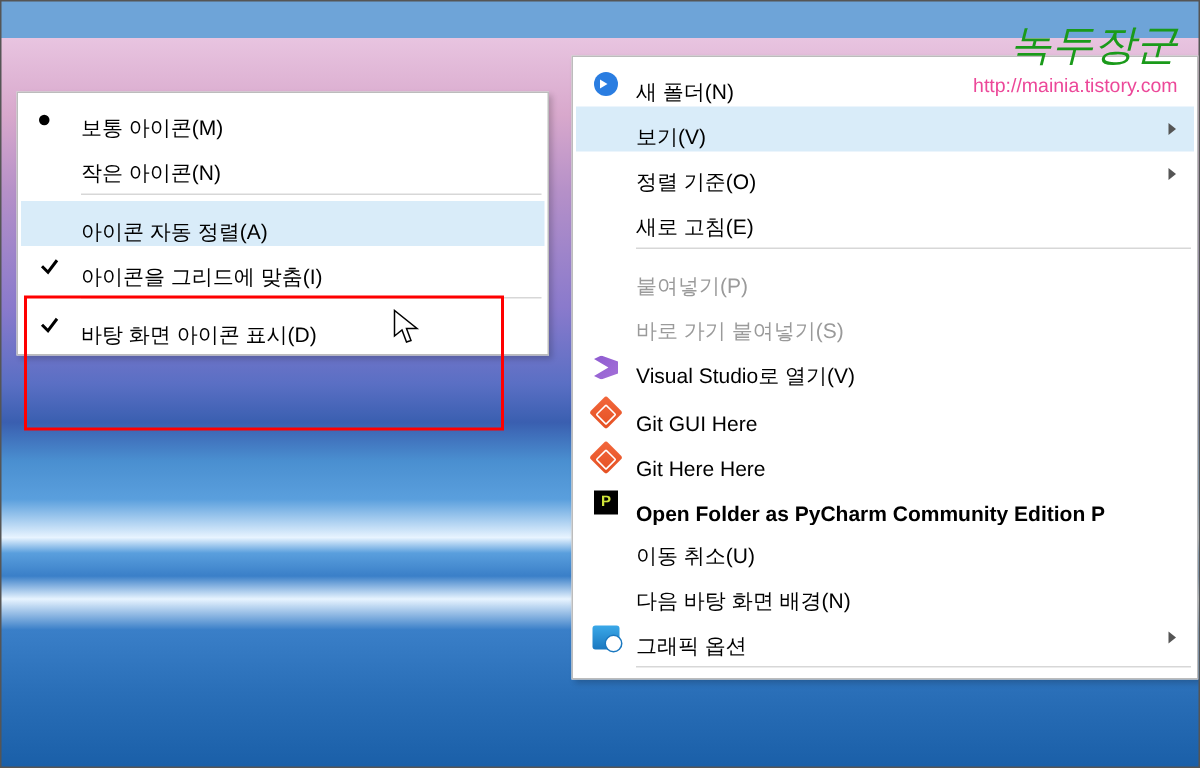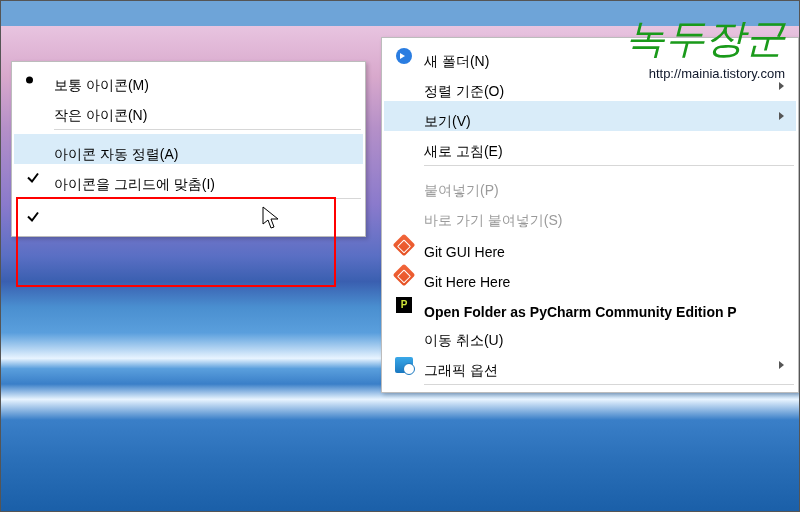--- a/index.html
+++ b/index.html
@@ -106,27 +106,27 @@
   }
   .watermark {
     position: absolute;
     right: 14px;
     top: 10px;
     text-align: right;
     z-index: 50;
   }
   .watermark-title {
     font-family: cursive, "Malgun Gothic";
-    font-size: 40px;
+    font-size: 28px;
     color: #1a9a1a;
     font-style: italic;
   }
   .watermark-url {
     font-size: 13px;
-    color: #0f172a;
+    color: #ec4899;
   }
   .cursor {
     position: absolute;
     left: 261px;
     top: 205px;
     width: 18px;
     height: 24px;
     pointer-events: none;
     z-index: 60;
   }
@@ -140,60 +140,69 @@
 </div>
 
 <div class="context-menu mainmenu">
 
   <div class="menu-item">
     <span class="icon-slot">
         <span class="icon-folder"></span>
       </span>
     <span>새 폴더(N)</span>
   </div>
-  <div class="menu-item">
-    <span>정렬 기준(O)</span>
-    <span class="sub-arrow"></span>
-  </div>
   <div class="menu-item highlighted">
     <span>보기(V)</span>
     <span class="sub-arrow"></span>
   </div>
   <div class="menu-item">
+    <span>정렬 기준(O)</span>
+    <span class="sub-arrow"></span>
+  </div>
+  <div class="menu-item">
     <span>새로 고침(E)</span>
   </div>
 
   <div class="menu-divider"></div>
 
   <div class="menu-item disabled">
     <span>붙여넣기(P)</span>
   </div>
   <div class="menu-item disabled">
     <span>바로 가기 붙여넣기(S)</span>
   </div>
   <div class="menu-item">
     <span class="icon-slot">
+        <span class="icon-vs"></span>
+      </span>
+    <span>Visual Studio로 열기(V)</span>
+  </div>
+  <div class="menu-item">
+    <span class="icon-slot">
         <span class="icon-git"></span>
       </span>
     <span>Git GUI Here</span>
   </div>
   <div class="menu-item">
     <span class="icon-slot">
         <span class="icon-git"></span>
       </span>
     <span>Git Here Here</span>
   </div>
   <div class="menu-item">
     <span class="icon-slot">
         <span class="icon-pycharm"></span>
       </span>
     <span style="white-space:nowrap;overflow:hidden;font-weight:bold;">Open Folder as PyCharm Community Edition P</span>
   </div>
   <div class="menu-item">
     <span>이동 취소(U)</span>
+  </div>
+  <div class="menu-item">
+    <span>다음 바탕 화면 배경(N)</span>
   </div>
   <div class="menu-item">
     <span class="icon-slot">
         <span class="icon-intel"></span>
       </span>
     <span>그래픽 옵션</span>
     <span class="sub-arrow"></span>
   </div>
 
   <div class="menu-divider"></div>
@@ -224,20 +233,21 @@
   </div>
 
   <div class="menu-divider"></div>
 
   <div class="menu-item">
     <span class="marker">
       <svg class="check" viewBox="0 0 14 14">
           <polyline points="2,7 6,11 12,3"></polyline>
         </svg>
     </span>
+    <span>바탕 화면 아이콘 표시(D)</span>
   </div>
 </div>
 
 <div class="red-box" style="left:15px; top:196px; width:320px; height:90px;"></div>
 
 <svg class="cursor" viewBox="0 0 18 24">
   <path d="M1 1 L1 18 L6 14 L9 22 L12 21 L9 13 L16 13 Z" fill="#fff" stroke="#000" stroke-width="1"></path>
 </svg>
 
 </body></html>

